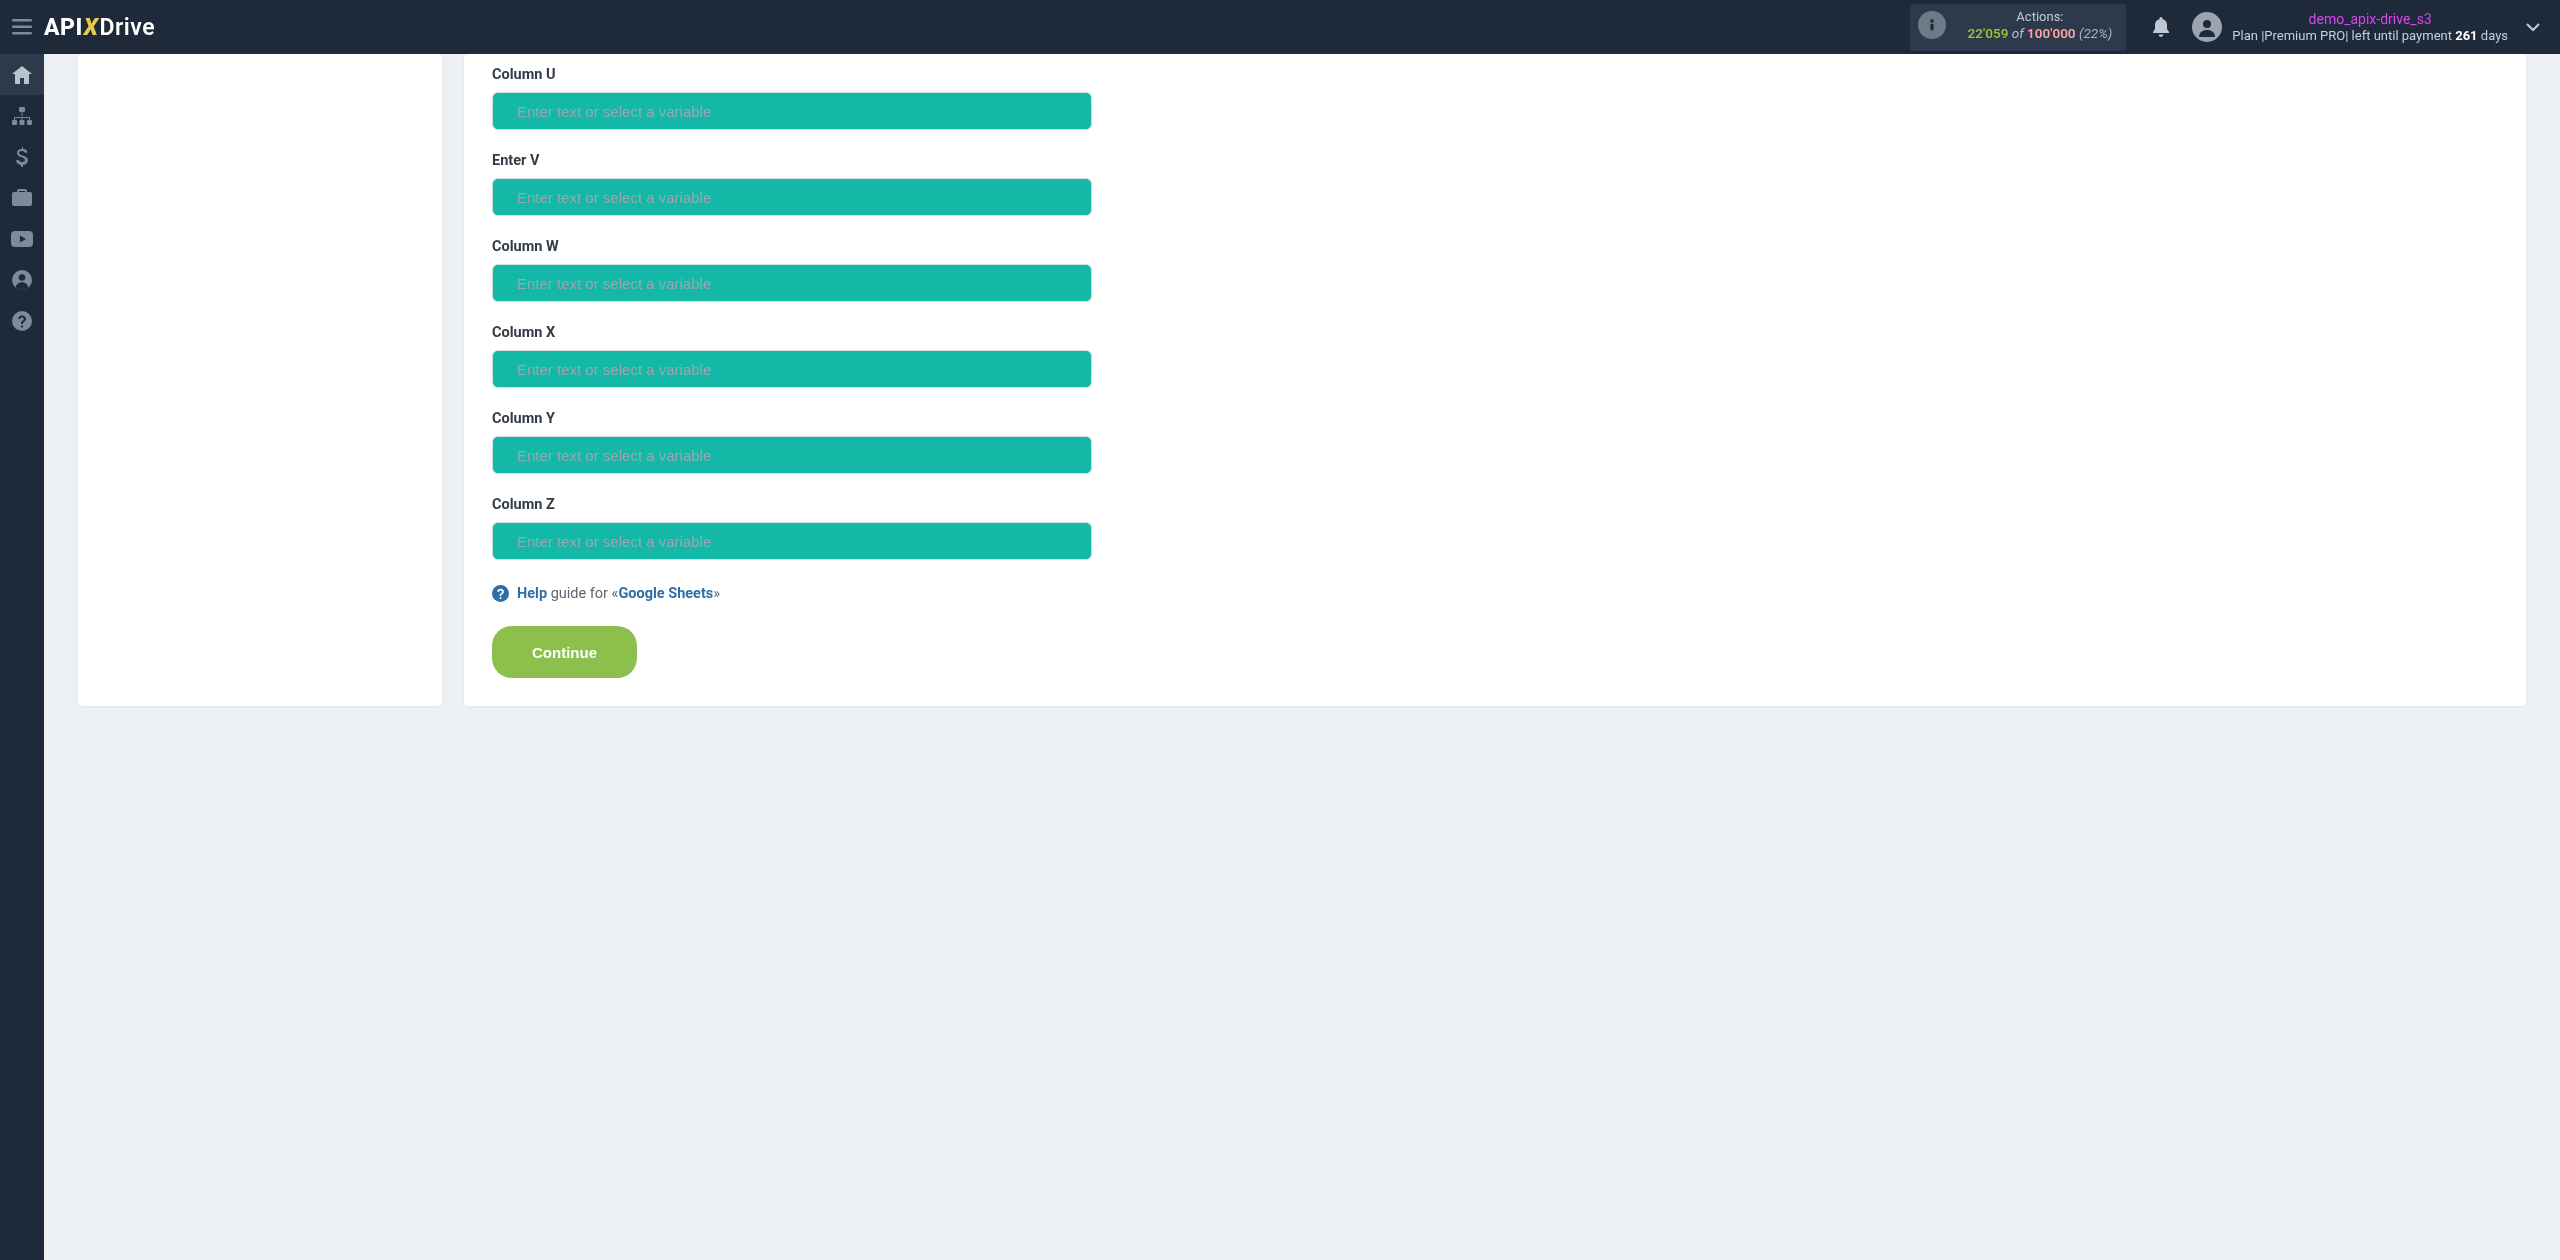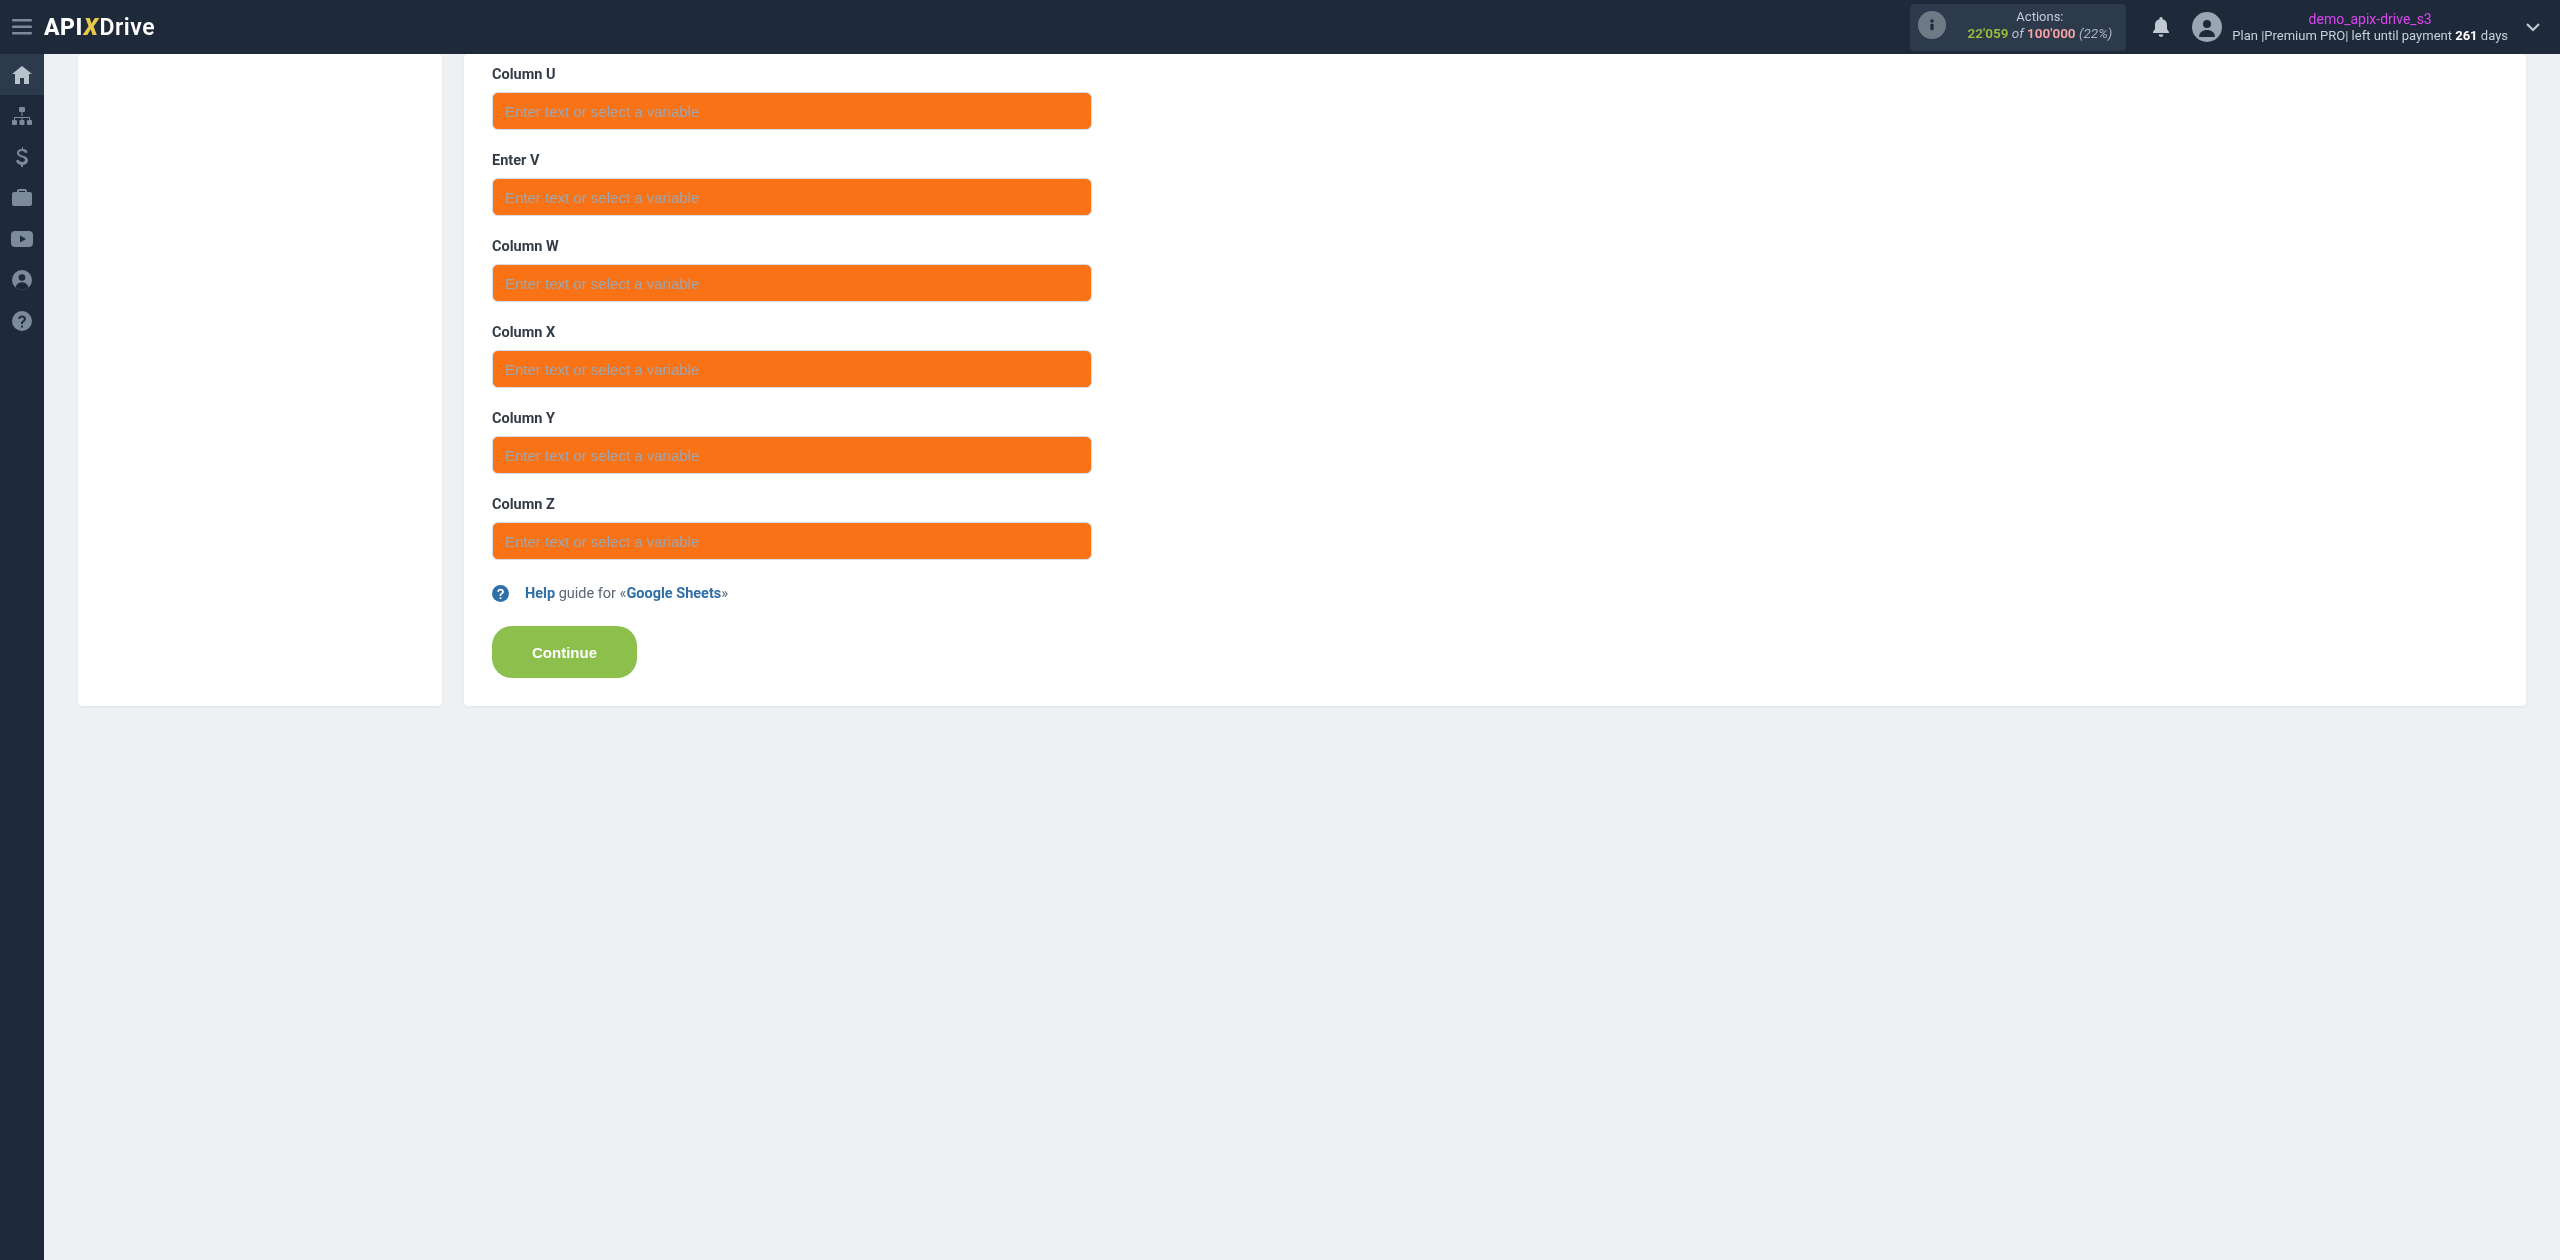--- a/index.html
+++ b/index.html
@@ -128,32 +128,32 @@
   .field { margin-bottom: 22px; }
   .field-label {
     font-size: 14.5px; font-weight: 700; color: #333c46;
     margin-bottom: 9px;
   }
   .field-input {
     width: 600px; max-width: 100%;
     height: 38px;
     border: 1px solid #d6dde4;
     border-radius: 6px;
-    padding: 0 12px;
+    padding: 0 24px;
     font-size: 15px;
     color: #2c3e50;
-    background: #f97316;
+    background: #14b8a6;
   }
   .field-input::placeholder { color: #9ba6b2; }
 
   .help-line {
     margin-top: 25px;
     font-size: 14.5px;
     color: #5a6572;
-    display: flex; align-items: center; gap: 16px;
+    display: flex; align-items: center; gap: 8px;
     flex-wrap: wrap;
   }
   .help-line .help-word { color: #2f6fa7; font-weight: 700; }
   .help-line .gs { color: #2f6fa7; font-weight: 700; }
   .help-ico { width: 17px; height: 17px; fill: #2f6fa7; }
 
   .continue-btn {
     margin-top: 24px;
     background: #8cbf4c;
     color: #fff;

